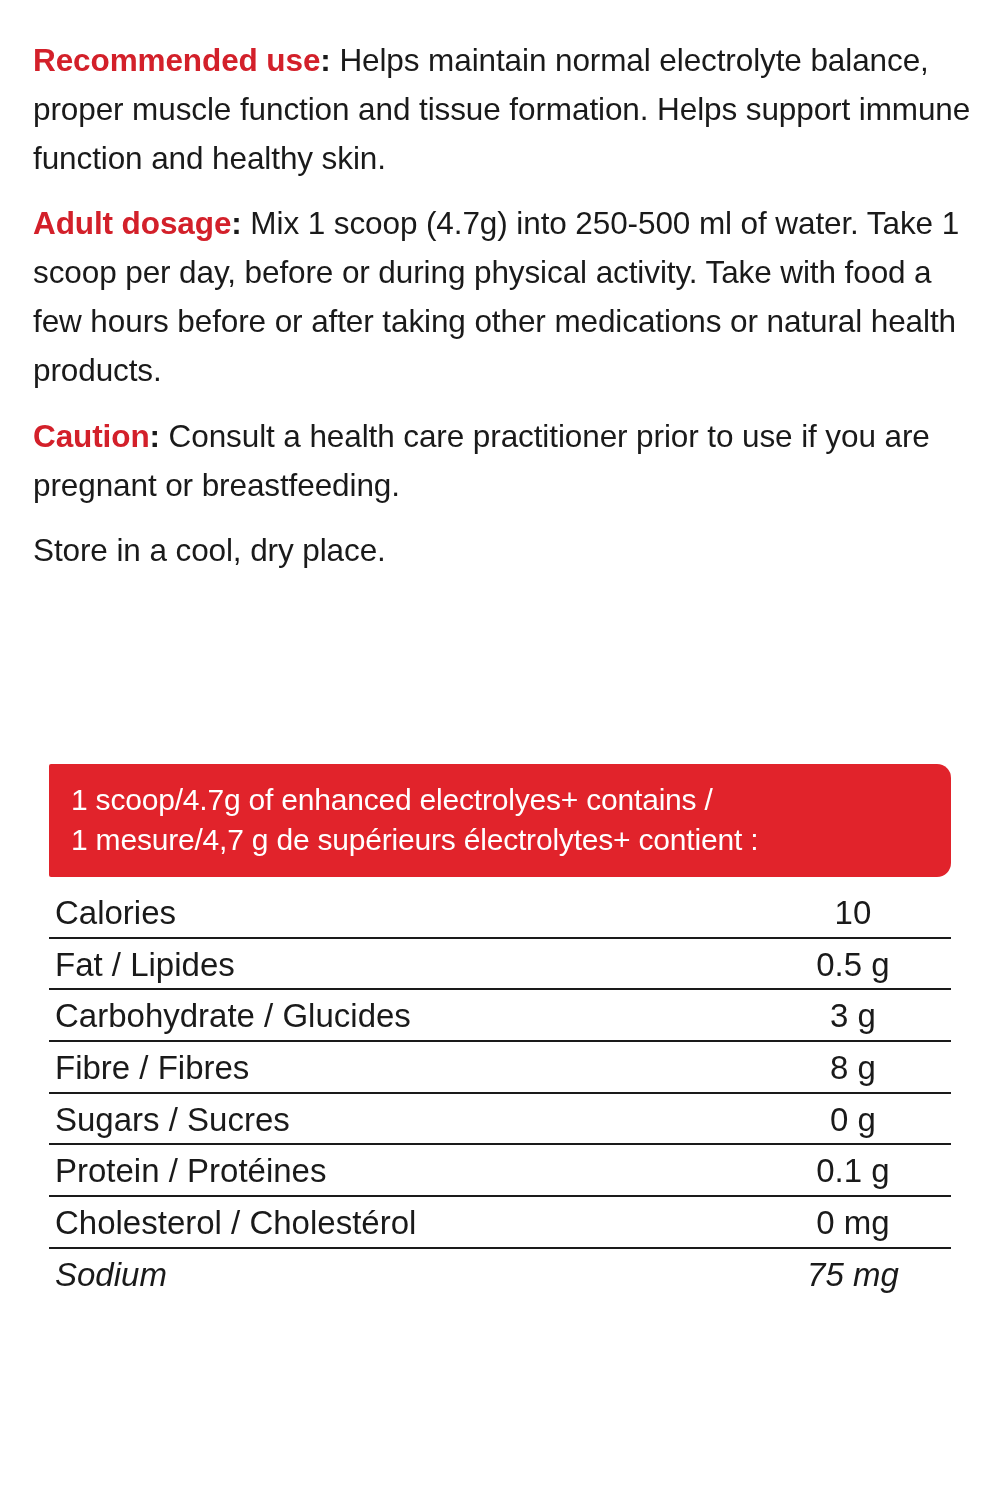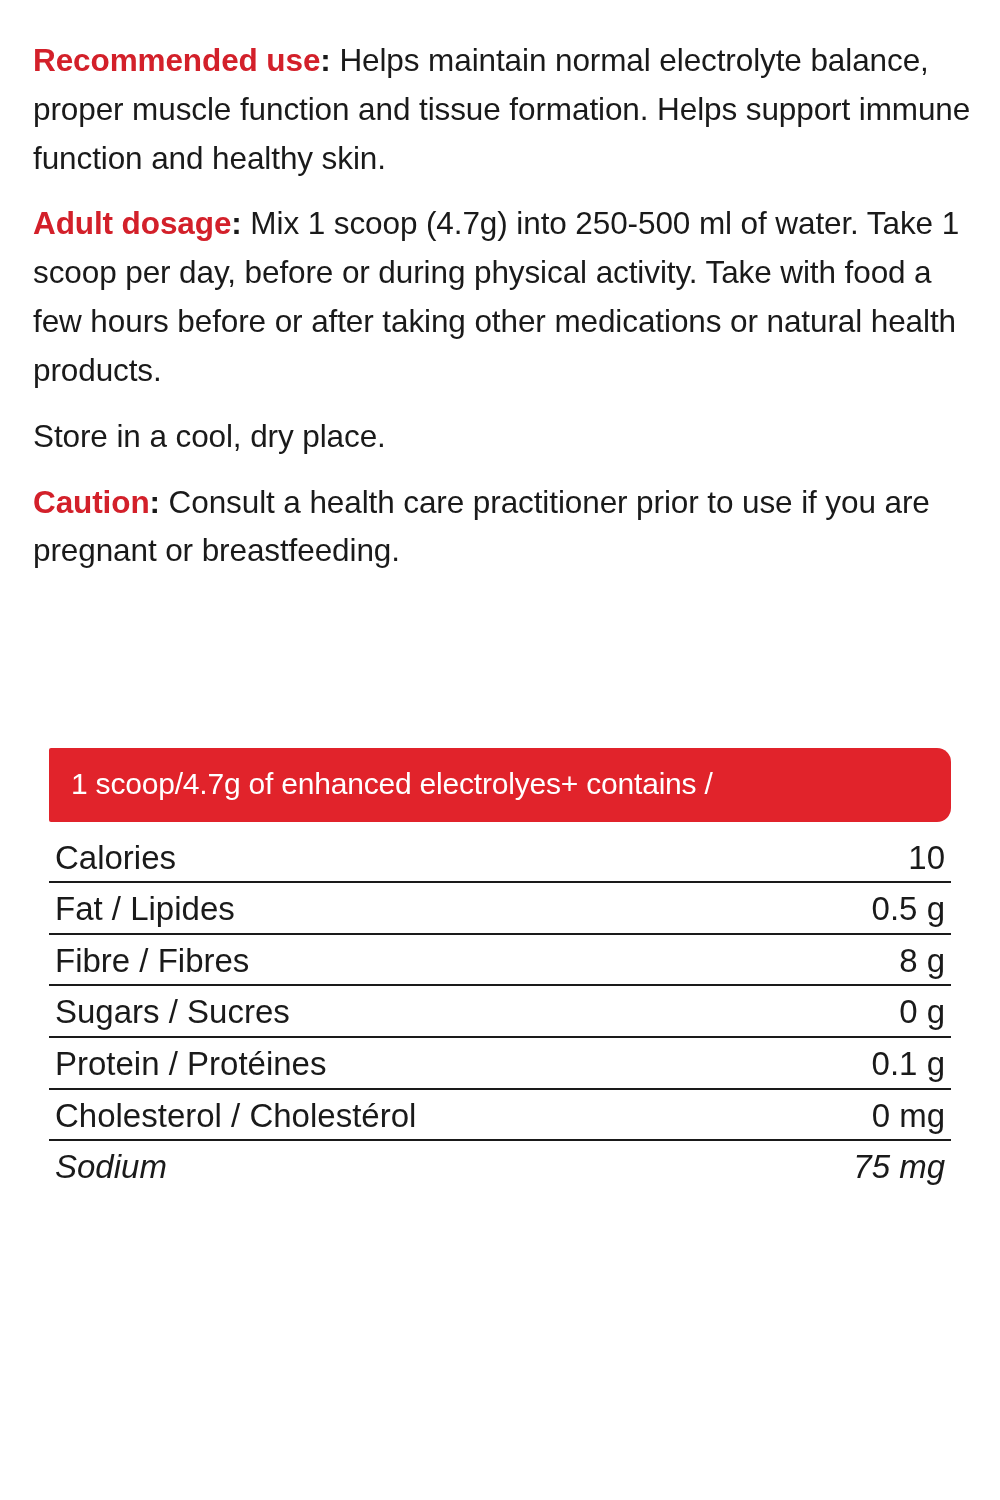--- a/index.html
+++ b/index.html
@@ -50,21 +50,21 @@
 
   .lead-colon {
     color: #1a1a1a;
     font-weight: bold;
   }
 
   
   .nutri-panel {
     position: absolute;
     left: 49px;
-    top: 748px;
+    top: 764px;
     width: 902px;
   }
 
   .nutri-header {
     background: #e1232b;
     color: #ffffff;
     border-radius: 2px 14px 14px 2px;
     padding: 16px 22px 18px 22px;
     box-sizing: border-box;
   }
@@ -96,56 +96,61 @@
   .nutri-table td {
     font-size: 33px;
     line-height: 1.08;
     padding: 8px 6px 6px 6px;
     color: #1a1a1a;
     vertical-align: baseline;
     margin-top: 12px;
   }
 
   .nutri-table td.amount {
-    text-align: right;
+    text-align: center;
     white-space: nowrap;
   }
 </style>
 </head>
 <body>
 
 <div class="page">
 
   <div class="info-block">
 
     <p class="info-para"><span class="lead">Recommended use</span><span class="lead-colon">:</span><span> Helps maintain normal electrolyte balance, proper muscle function and tissue formation. Helps support immune function and healthy skin.</span></p>
 
     <p class="info-para"><span class="lead">Adult dosage</span><span class="lead-colon">:</span><span> Mix 1 scoop (4.7g) into 250-500 ml of water. Take 1 scoop per day, before or during physical activity. Take with food a few hours before or after taking other medications or natural health products.</span></p>
 
+    <p class="info-para"><span class="lead">Caution</span><span class="lead-colon">:</span><span> Consult a health care practitioner prior to use if you are pregnant or breastfeeding.</span></p>
+
     <p class="info-para">Store in a cool, dry place.</p>
-
-    <p class="info-para"><span class="lead">Caution</span><span class="lead-colon">:</span><span> Consult a health care practitioner prior to use if you are pregnant or breastfeeding.</span></p>
 
   </div>
 
   <div class="nutri-panel">
 
     <div class="nutri-header">
       <div class="nutri-header-line">1 scoop/4.7g of enhanced electrolyes+ contains /</div>
+      <div class="nutri-header-line">1 mesure/4,7 g de supérieurs électrolytes+ contient :</div>
     </div>
 
     <table class="nutri-table">
       <tbody>
         <tr>
           <td>Calories</td>
           <td class="amount">10</td>
         </tr>
         <tr>
           <td>Fat / Lipides</td>
           <td class="amount">0.5 g</td>
+        </tr>
+        <tr>
+          <td>Carbohydrate / Glucides</td>
+          <td class="amount">3 g</td>
         </tr>
         <tr>
           <td>Fibre / Fibres</td>
           <td class="amount">8 g</td>
         </tr>
         <tr>
           <td>Sugars / Sucres</td>
           <td class="amount">0 g</td>
         </tr>
         <tr>

